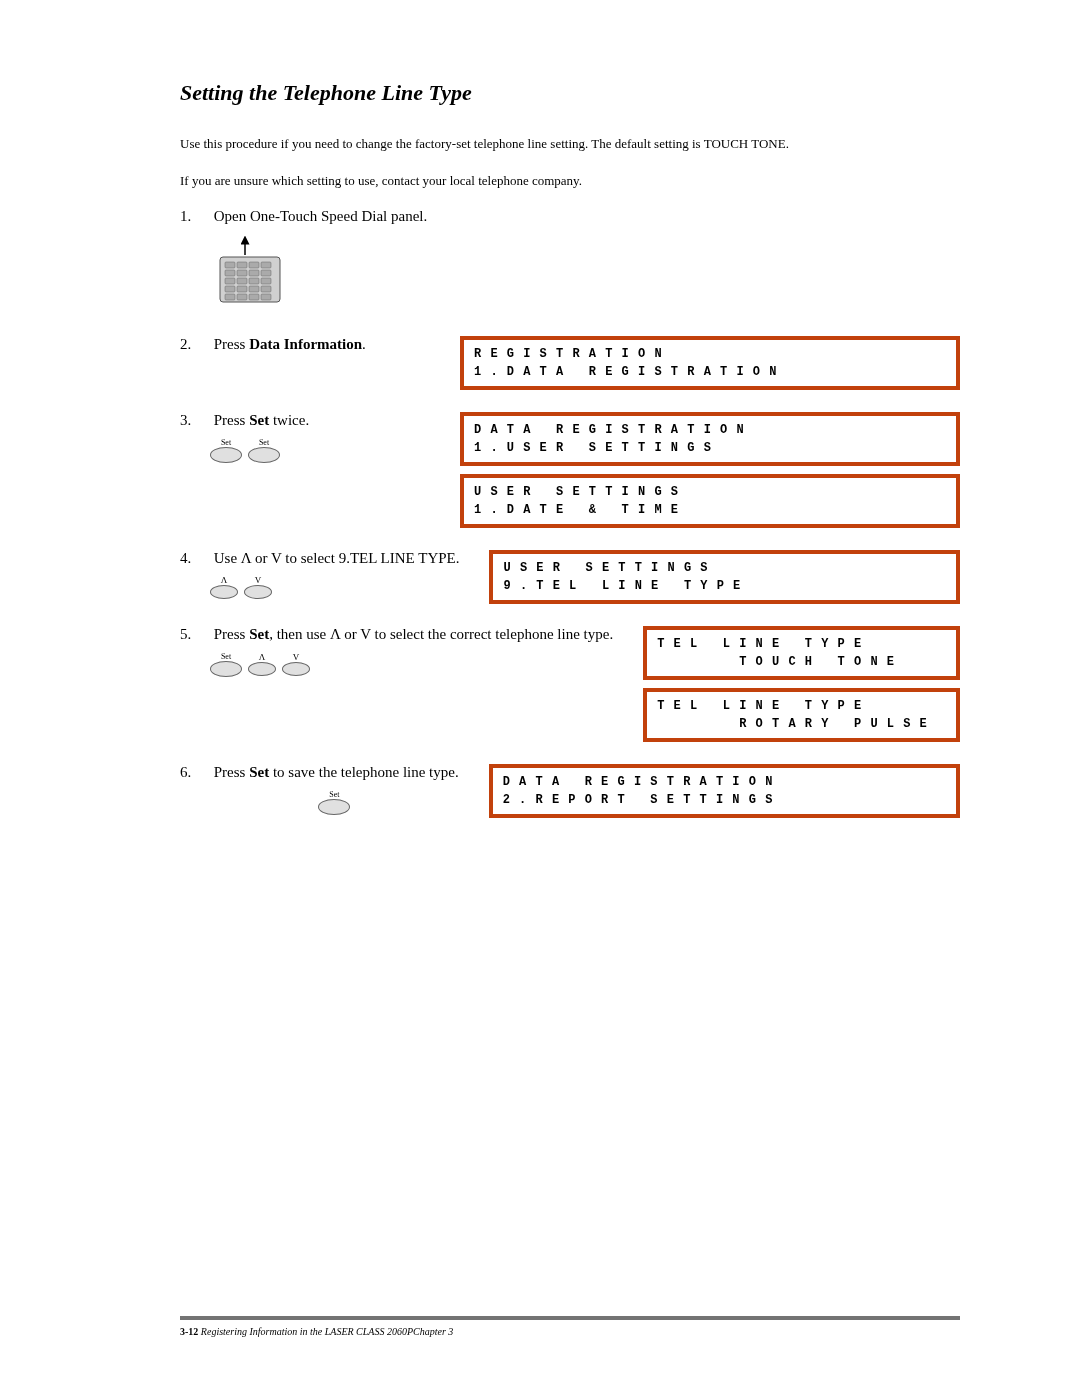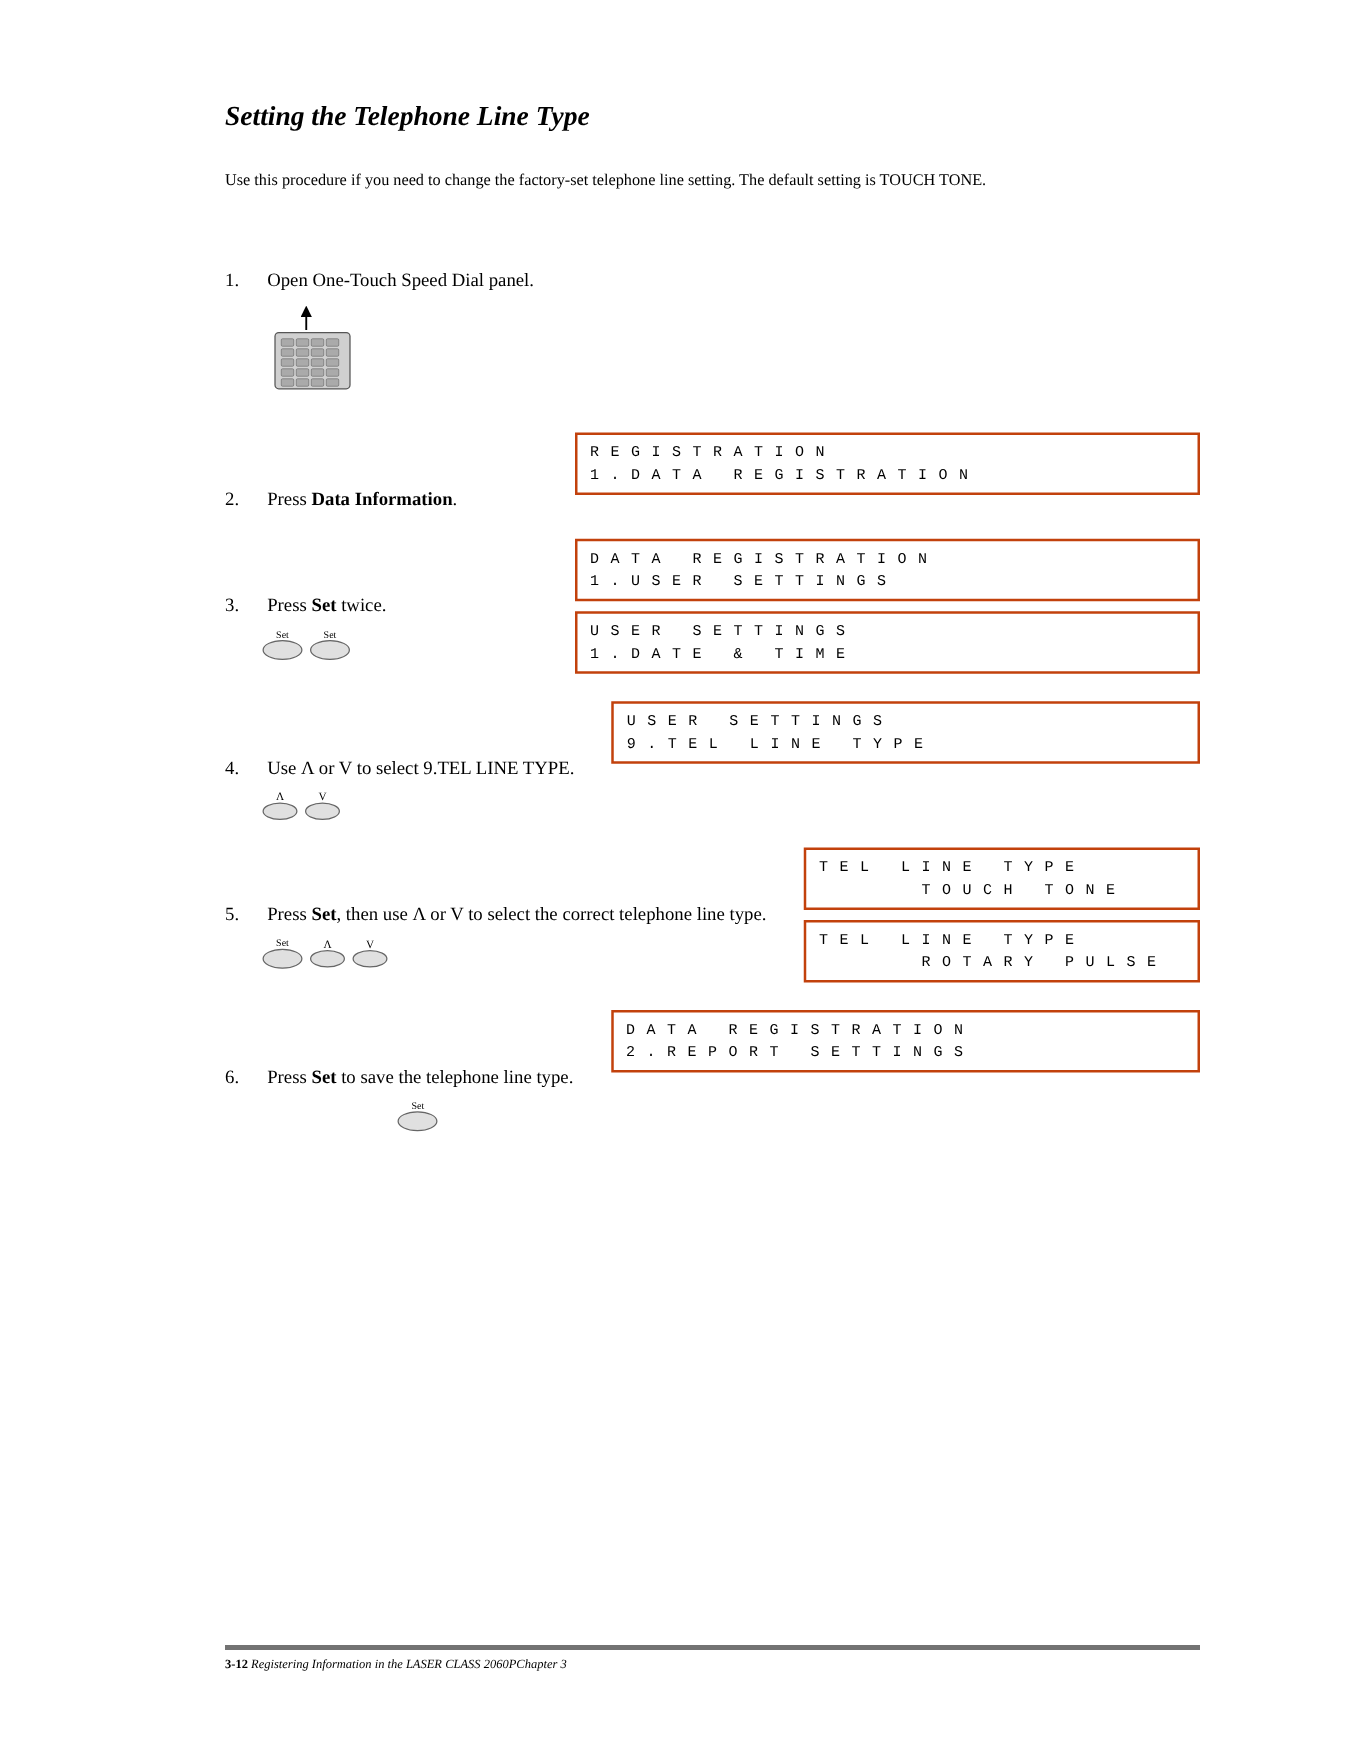--- a/index.html
+++ b/index.html
@@ -28,28 +28,29 @@
       font-family: 'Times New Roman', Times, serif;
     }
 
     .intro-text {
       margin-bottom: 16px;
       line-height: 1.6;
       font-size: 13px;
     }
 
     .lcd-box {
-      border: 2px solid #c2410c;
+      border: 4px solid #c2410c;
       padding: 5px 10px;
       font-family: 'Courier New', Courier, monospace;
       font-size: 12px;
       line-height: 1.5;
       background: #fff;
       min-width: 220px;
       letter-spacing: 1px;
+      font-weight: bold;
     }
 
     
     .data-reg-icon {
       display: flex;
       flex-direction: column;
       align-items: center;
       font-size: 8px;
       gap: 2px;
     }
@@ -169,21 +170,20 @@
 
     .step-with-right {
       display: flex;
       gap: 30px;
       align-items: flex-start;
       margin-bottom: 22px;
     }
 
     .step-left {
       flex: 0 0 auto;
-      margin-top: 46px;
     }
 
     .step-right {
       flex: 1;
       display: flex;
       flex-direction: column;
       gap: 8px;
     }
 
     .step-number-inline {
@@ -193,20 +193,21 @@
     }
   </style>
 </head>
 <body>
 
 <div class="page">
 
   <h1 class="page-title">Setting the Telephone Line Type</h1>
 
   <p class="intro-text">Use this procedure if you need to change the factory-set telephone line setting. The default setting is TOUCH TONE.</p>
+  <p class="intro-text">If you are unsure which setting to use, contact your local telephone company.</p>
 
   <div class="step-with-right">
     <div class="step-left">
       <span class="step-number-inline">1.</span>
       <span>Open One-Touch Speed Dial panel.</span>
       <div style="margin-top:10px; margin-left:30px;">
         
         <svg width="80" height="75">
 
           <line x1="35" y1="20" x2="35" y2="5" stroke="#000" stroke-width="1.5" marker-end="url(#arr)"></line>

